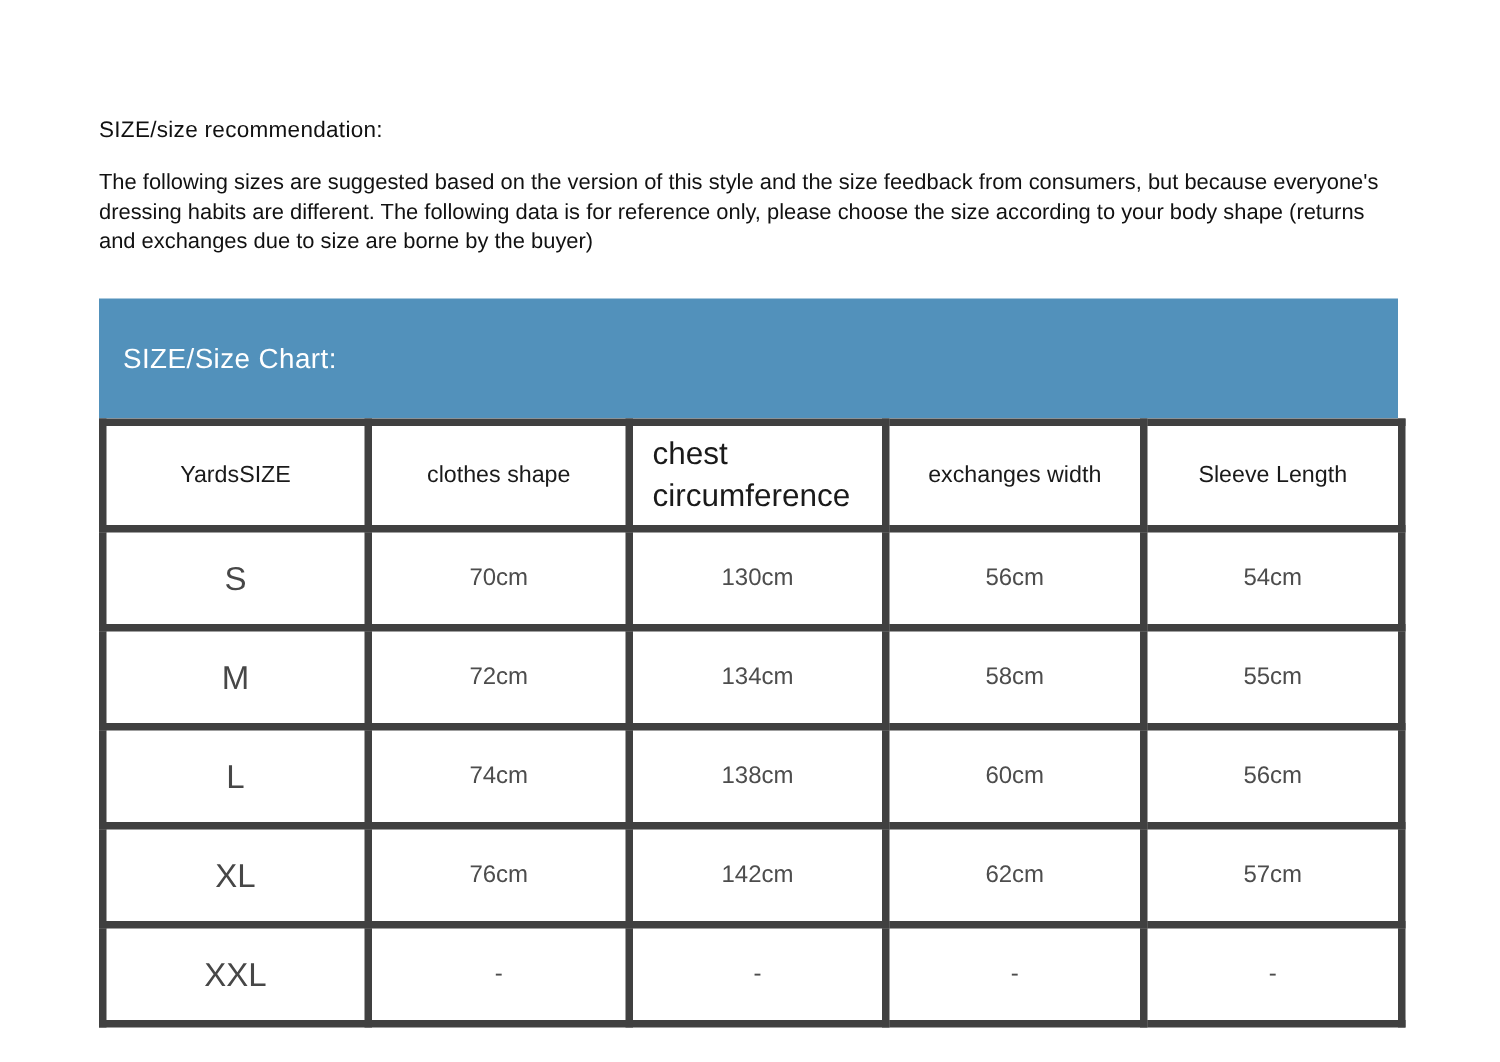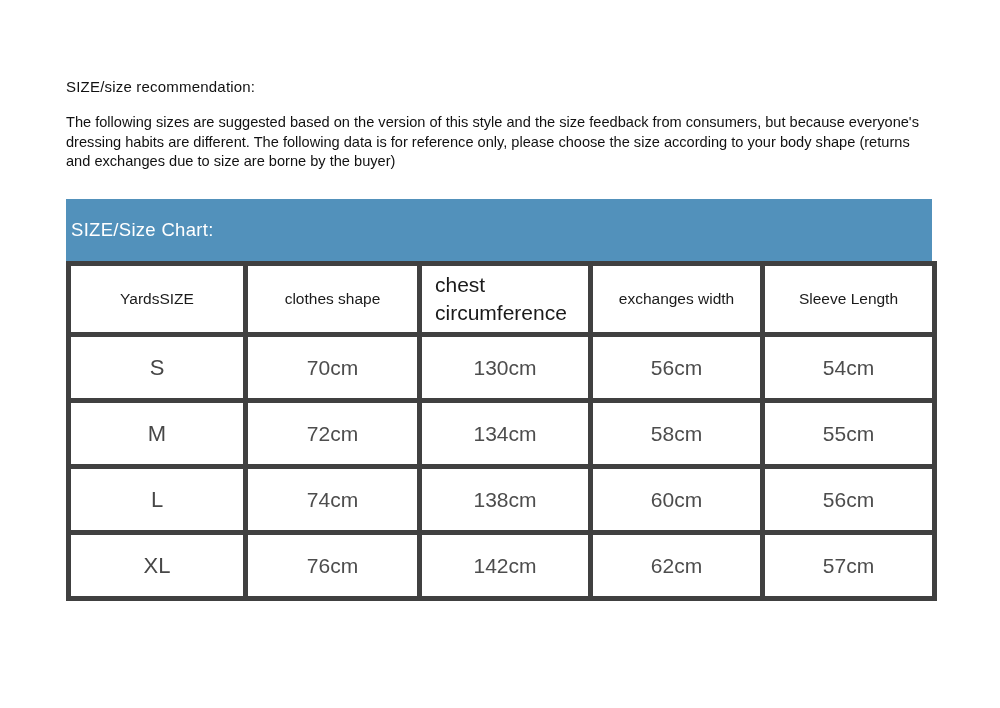--- a/index.html
+++ b/index.html
@@ -30,26 +30,26 @@
     font-size: 14.6px;
     line-height: 19.7px;
     margin: 16px 0 27px 0;
     color: #111111;
   }
   .size-chart {
     width: 866px;
   }
   .chart-title-bar {
     box-sizing: border-box;
-    height: 62px;
+    height: 80px;
     background: #5291bb;
     color: #ffffff;
     display: flex;
     align-items: center;
-    padding-left: 5px;
+    padding-left: 16px;
     font-size: 18.5px;
     letter-spacing: 0.3px;
   }
   table.size-table {
     width: 866px;
     border-collapse: collapse;
     table-layout: fixed;
     background: #ffffff;
   }
   .size-table th,
@@ -66,21 +66,21 @@
     color: #1a1a1a;
   }
   .size-table th.left-align {
     text-align: left;
     padding-left: 13px;
     line-height: 1.35;
     font-size: 21px;
   }
   .size-table td {
     height: 61px;
-    font-size: 21px;
+    font-size: 16px;
     color: #4d4d4d;
   }
   .size-table td.size-label-cell {
     font-size: 22px;
     color: #474747;
   }
 </style>
 </head>
 <body>
 
@@ -135,17 +135,24 @@
           <td>60cm</td>
           <td>56cm</td>
         </tr>
         <tr>
           <td class="size-label-cell">XL</td>
           <td>76cm</td>
           <td>142cm</td>
           <td>62cm</td>
           <td>57cm</td>
         </tr>
+        <tr>
+          <td class="size-label-cell">XXL</td>
+          <td>-</td>
+          <td>-</td>
+          <td>-</td>
+          <td>-</td>
+        </tr>
       </tbody>
     </table>
 
   </div>
 </div>
 
 </body></html>

